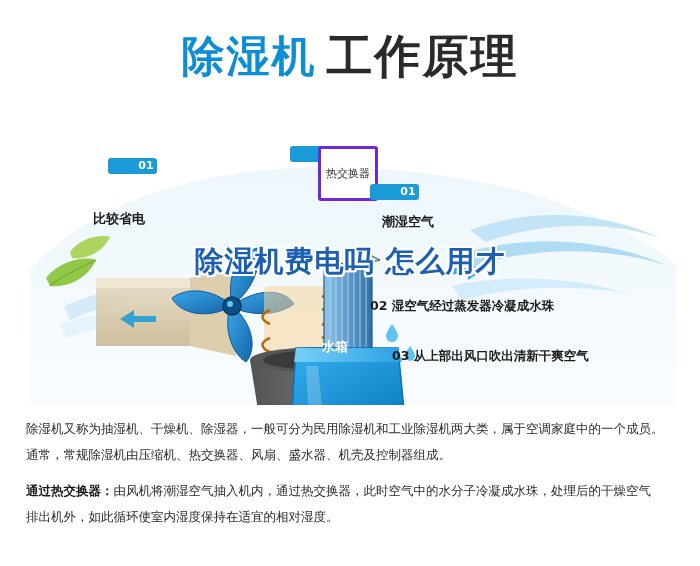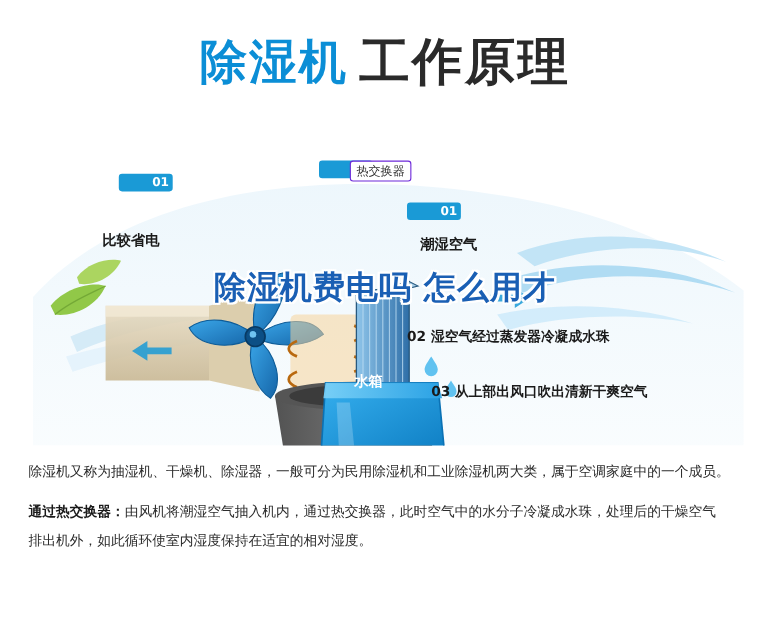--- a/index.html
+++ b/index.html
@@ -82,23 +82,23 @@
     color: #1a1a1a;
     white-space: nowrap;
   }
   .lbl-box {
     position: absolute;
     font-family: "DejaVu Sans", sans-serif;
     font-size: 11px;
     color: #333333;
     white-space: nowrap;
     background: #ffffff;
-    border: 1px solid #6d28d9;
+    border: 3px solid #6d28d9;
     border-radius: 3px;
-    padding: 1px 5px;
+    padding: 17px 5px;
   }
   .lbl-white {
     position: absolute;
     font-family: "DejaVu Sans", sans-serif;
     font-size: 13px;
     font-weight: bold;
     color: #ffffff;
     white-space: nowrap;
   }
   .desc {
@@ -301,17 +301,18 @@
     <div class="desc" style="left:370px; top:188px;">02 湿空气经过蒸发器冷凝成水珠</div>
     <div class="desc" style="left:392px; top:238px;">03 从上部出风口吹出清新干爽空气</div>
   </div>
 
   <div class="watermark">
     <div class="wm-line">除湿机费电吗 怎么用才</div>
   </div>
 
   <div class="body-text">
     <p class="para">除湿机又称为抽湿机、干燥机、除湿器，一般可分为民用除湿机和工业除湿机两大类，属于空调家庭中的一个成员。</p>
+    <p class="para">通常，常规除湿机由压缩机、热交换器、风扇、盛水器、机壳及控制器组成。</p>
     <p class="para para2"><span class="lead">通过热交换器：</span><span>由风机将潮湿空气抽入机内，通过热交换器，此时空气中的水分子冷凝成水珠，处理后的干燥空气</span></p>
     <p class="para">排出机外，如此循环使室内湿度保持在适宜的相对湿度。</p>
   </div>
 
 </div>
 
 </body></html>

